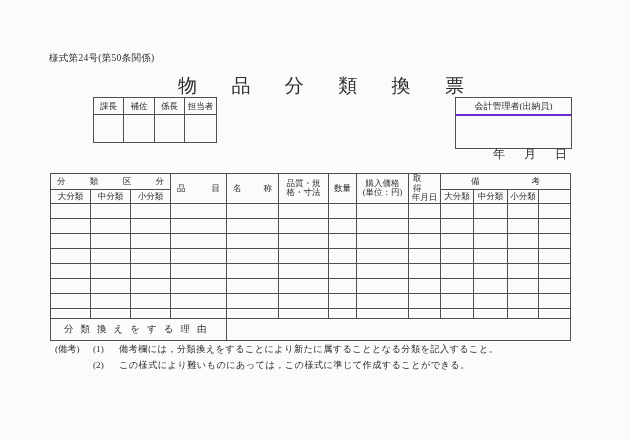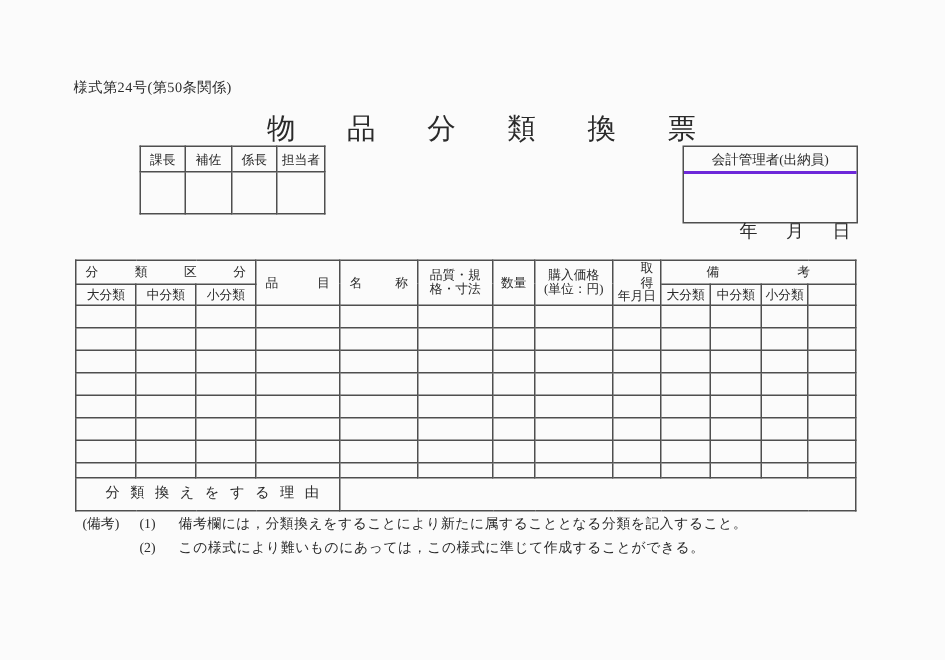--- a/index.html
+++ b/index.html
@@ -44,25 +44,25 @@
   .main tr.h1{height:15px;}
   .main tr.h2{height:13px;}
   .main tr.dr{height:15px;}
   .main tr.dr.last{height:10px;}
   .main tr.reason-row{height:22px;}
   .main td div{line-height:9.5px;font-size:8.5px;}
 
   .jl{text-align:justify;text-align-last:justify;}
   .p6{padding:0 6px;margin-left:18px;}
   .p5{padding:0 6px;}
-  .p3{padding:0 4px;margin-left:14px;}
+  .p3{padding:0 4px;}
   .p30{padding:0 30px;}
 
   .reason-cell{
-    text-align:center;padding-left:13px;
+    text-align:left;padding-left:13px;
     font-size:9.5px;letter-spacing:7px;white-space:nowrap;
   }
 
   .notes{position:absolute;left:55px;top:344px;width:540px;font-size:9.2px;}
   .note-row{display:flex;margin-bottom:4.5px;line-height:11.5px;}
   .note-label{width:38px;flex:none;}
   .note-num{width:26px;flex:none;}
   .note-text{flex:1;letter-spacing:.4px;}
 </style>
 </head>

